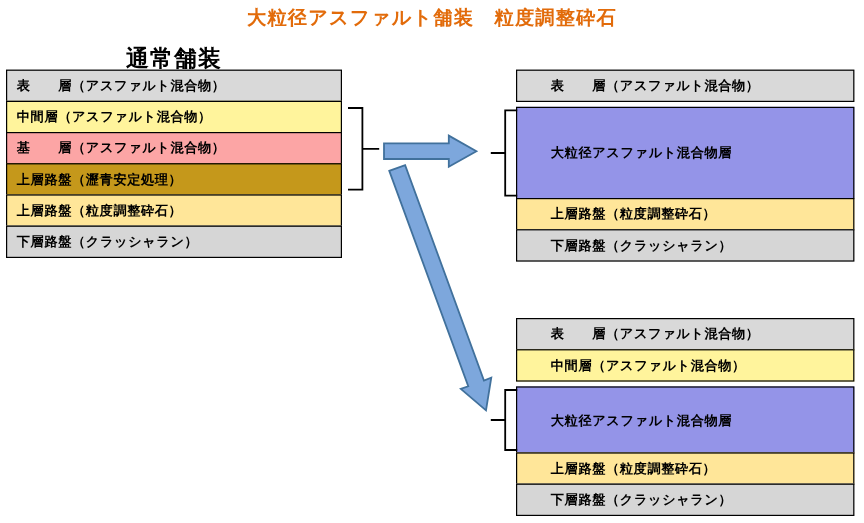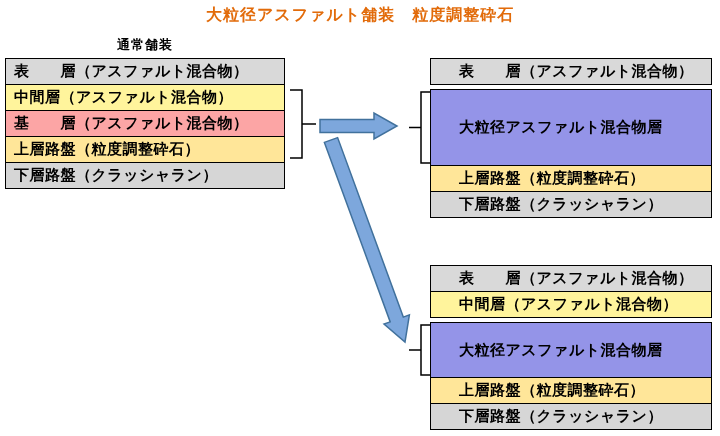--- a/index.html
+++ b/index.html
@@ -6,33 +6,33 @@
   #canvas {
     position:relative; width:720px; height:436px; background:#ffffff;
     font-family:"Liberation Sans","DejaVu Sans",sans-serif; overflow:hidden;
   }
   .title {
     position:absolute; top:5px; left:0; width:100%;
     text-align:center; font-size:16px; font-weight:bold;
     color:#E26B0A; letter-spacing:1px;
   }
   .tbl-label {
-    position:absolute; font-size:13px; font-weight:bold; color:#000;
+    position:absolute; font-size:19px; font-weight:bold; color:#000;
     text-align:center; letter-spacing:1px;
   }
   #label-left  { left:5px;  top:36px; width:280px; }
   #label-right { left:430px; top:36px; width:282px; }
   .tbl { position:absolute; }
   #tbl-left         { left:5px;   top:58px;  width:280px; }
   #tbl-right-top    { left:430px; top:58px;  width:282px; }
   #tbl-right-bottom { left:430px; top:265px; width:282px; }
   .row {
     box-sizing:border-box; border:1px solid #000; height:27px;
     display:flex; align-items:center; padding-left:8px;
-    font-size:15px; font-weight:bold; color:#000; letter-spacing:0.5px;
+    font-size:11px; font-weight:bold; color:#000; letter-spacing:0.5px;
     background:#eee;
   }
   .row + .row { margin-top:-1px; }
   .row.gap { margin-top:4px; }
   .row.tall-lg { height:77px; }
   .row.tall-md { height:56px; }
   .rt .row { padding-left:28px; }
   .overlay { position:absolute; left:0; top:0; width:720px; height:436px; pointer-events:none; }
 </style>
 </head>
@@ -45,20 +45,23 @@
   <div class="tbl-label" id="label-left">通常舗装</div>
   <div class="tbl" id="tbl-left">
     <div class="row" style="background-color: rgb(217, 217, 217);">
       <span>表　　層（アスファルト混合物）</span>
     </div>
     <div class="row" style="background-color: rgb(255, 244, 156);">
       <span>中間層（アスファルト混合物）</span>
     </div>
     <div class="row" style="background-color: #fca5a5;">
       <span>基　　層（アスファルト混合物）</span>
+    </div>
+    <div class="row" style="background-color: rgb(197, 152, 27);">
+      <span>上層路盤（瀝青安定処理）</span>
     </div>
     <div class="row" style="background-color: rgb(255, 230, 153);">
       <span>上層路盤（粒度調整砕石）</span>
     </div>
     <div class="row" style="background-color: rgb(214, 214, 214);">
       <span>下層路盤（クラッシャラン）</span>
     </div>
   </div>
 
   <div class="tbl rt" id="tbl-right-top">

